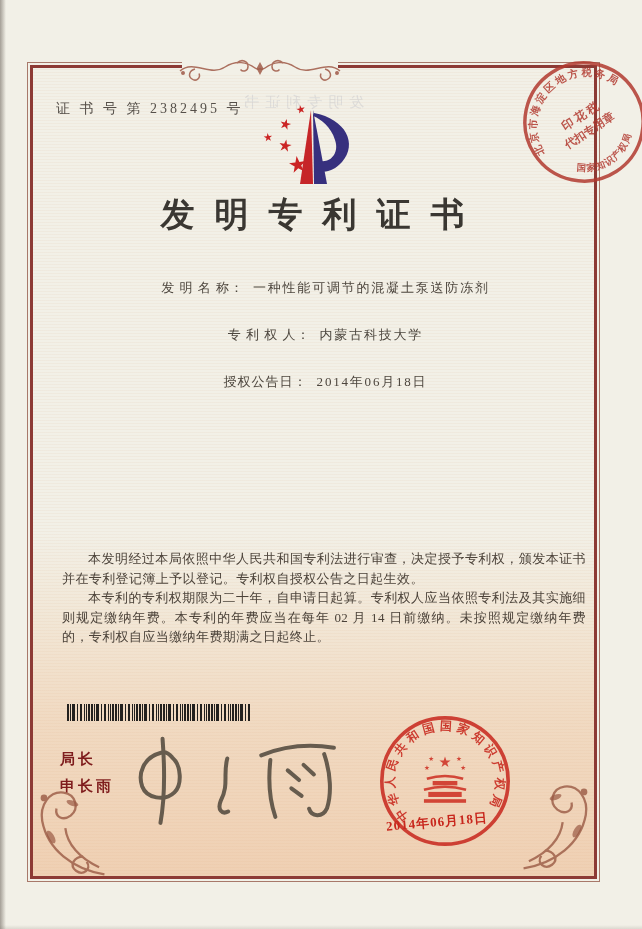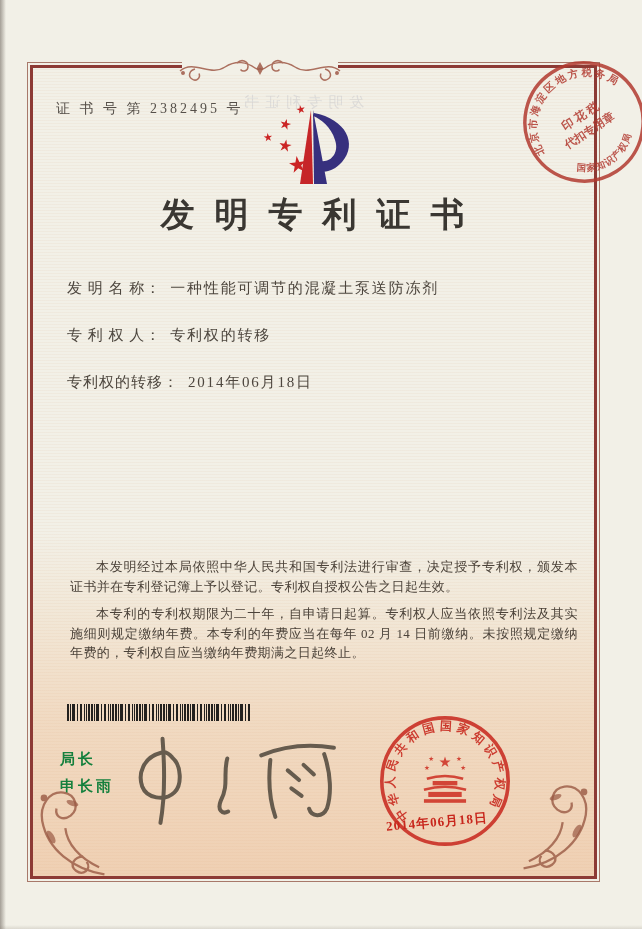--- a/index.html
+++ b/index.html
@@ -31,33 +31,33 @@
 
   
   .logo{position:absolute;left:256px;top:96px;width:124px;height:100px;}
   .logo .star{position:absolute;color:#cb2424;line-height:1;}
   .logo svg{position:absolute;left:0;top:0;}
 
   .title{position:absolute;left:27px;right:44px;top:192px;text-align:center;
     font-size:34px;font-weight:600;letter-spacing:20px;padding-left:20px;color:#3a3732;}
 
   .fields{position:absolute;left:67px;top:279px;right:58px;}
-  .field-row{height:26px;margin-bottom:21px;font-size:15px;white-space:nowrap;}
+  .field-row{height:26px;margin-bottom:21px;font-size:13px;white-space:nowrap;text-align:center;}
   .field-label{letter-spacing:1px;color:#4d463e;}
   .field-value{margin-left:9px;letter-spacing:1.8px;color:#4d463e;}
 
   .body-text{position:absolute;left:62px;right:56px;top:549px;
     font-size:13px;line-height:19.5px;text-align:justify;color:#4b4239;letter-spacing:.4px;}
-  .body-text p{margin:8px;text-indent:2em;}
+  .body-text p{margin:0;text-indent:2em;}
 
   .barcode{position:absolute;left:67px;top:704px;height:17px;display:flex;align-items:stretch;}
   .barcode i{display:block;background:#23211f;}
 
   .officer{position:absolute;left:60px;top:750px;font-size:15px;font-weight:700;
-    letter-spacing:3px;color:#15803d;}
+    letter-spacing:3px;color:#7f1d1d;}
   .officer div{margin-bottom:8px;}
 
   .signature{position:absolute;left:128px;top:730px;width:228px;height:98px;transform:rotate(-2deg);}
 
   
   .seal{position:absolute;left:376px;top:712px;width:138px;height:138px;opacity:.93;}
   .seal-date{position:absolute;left:386px;top:812px;width:130px;font-size:13px;font-weight:700;
     color:#c8271d;letter-spacing:1px;transform:rotate(-5deg);white-space:nowrap;}
 
   
@@ -106,24 +106,24 @@
     </svg>
   </div>
 
   <div class="title">发明专利证书</div>
 
   <div class="fields">
     <div class="field-row">
       <span class="field-label">发 明 名 称：</span><span class="field-value">一种性能可调节的混凝土泵送防冻剂</span>
     </div>
     <div class="field-row">
-      <span class="field-label">专 利 权 人：</span><span class="field-value">专利权的转移</span>
+      <span class="field-label">专 利 权 人：</span><span class="field-value">内蒙古科技大学</span>
     </div>
     <div class="field-row">
-      <span class="field-label">专利权的转移：</span><span class="field-value">2014年06月18日</span>
+      <span class="field-label">授权公告日：</span><span class="field-value">2014年06月18日</span>
     </div>
   </div>
 
   <div class="body-text">
     <p>本发明经过本局依照中华人民共和国专利法进行审查，决定授予专利权，颁发本证书并在专利登记簿上予以登记。专利权自授权公告之日起生效。</p>
     <p>本专利的专利权期限为二十年，自申请日起算。专利权人应当依照专利法及其实施细则规定缴纳年费。本专利的年费应当在每年 02 月 14 日前缴纳。未按照规定缴纳年费的，专利权自应当缴纳年费期满之日起终止。</p>
   </div>
 
   <div class="barcode">
       <i style="width: 2px; margin-right: 1px;"></i>

